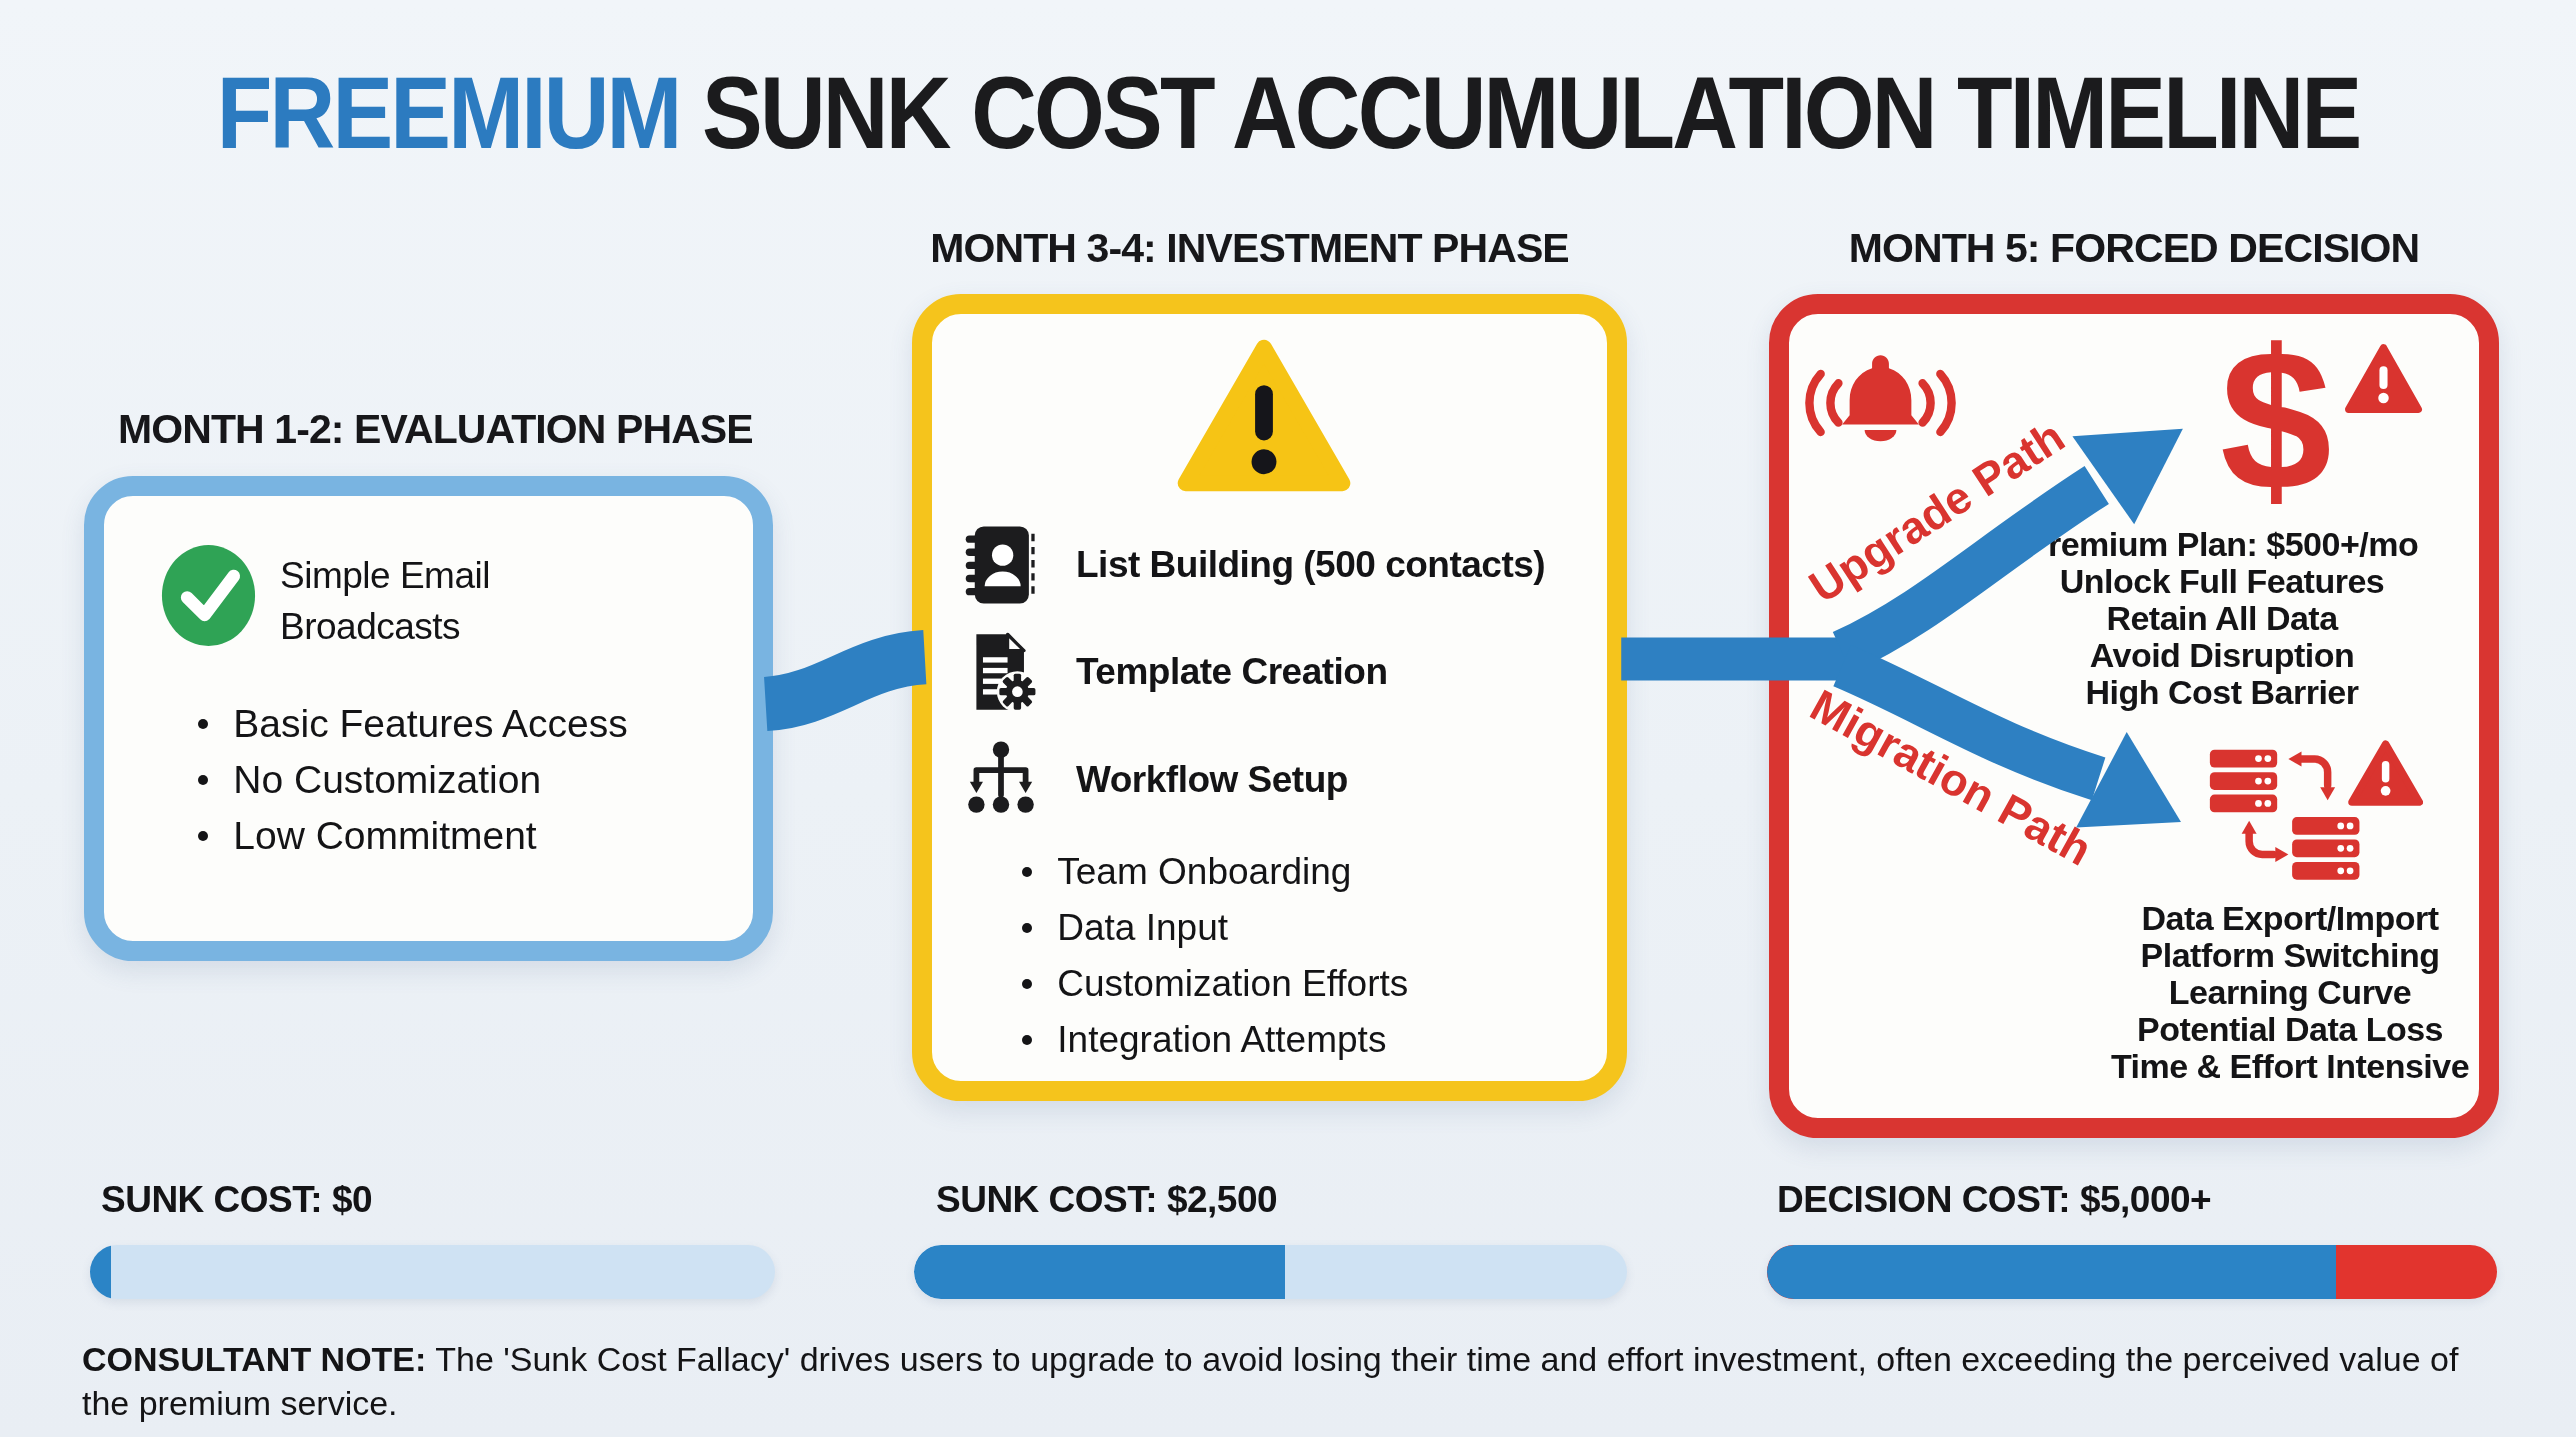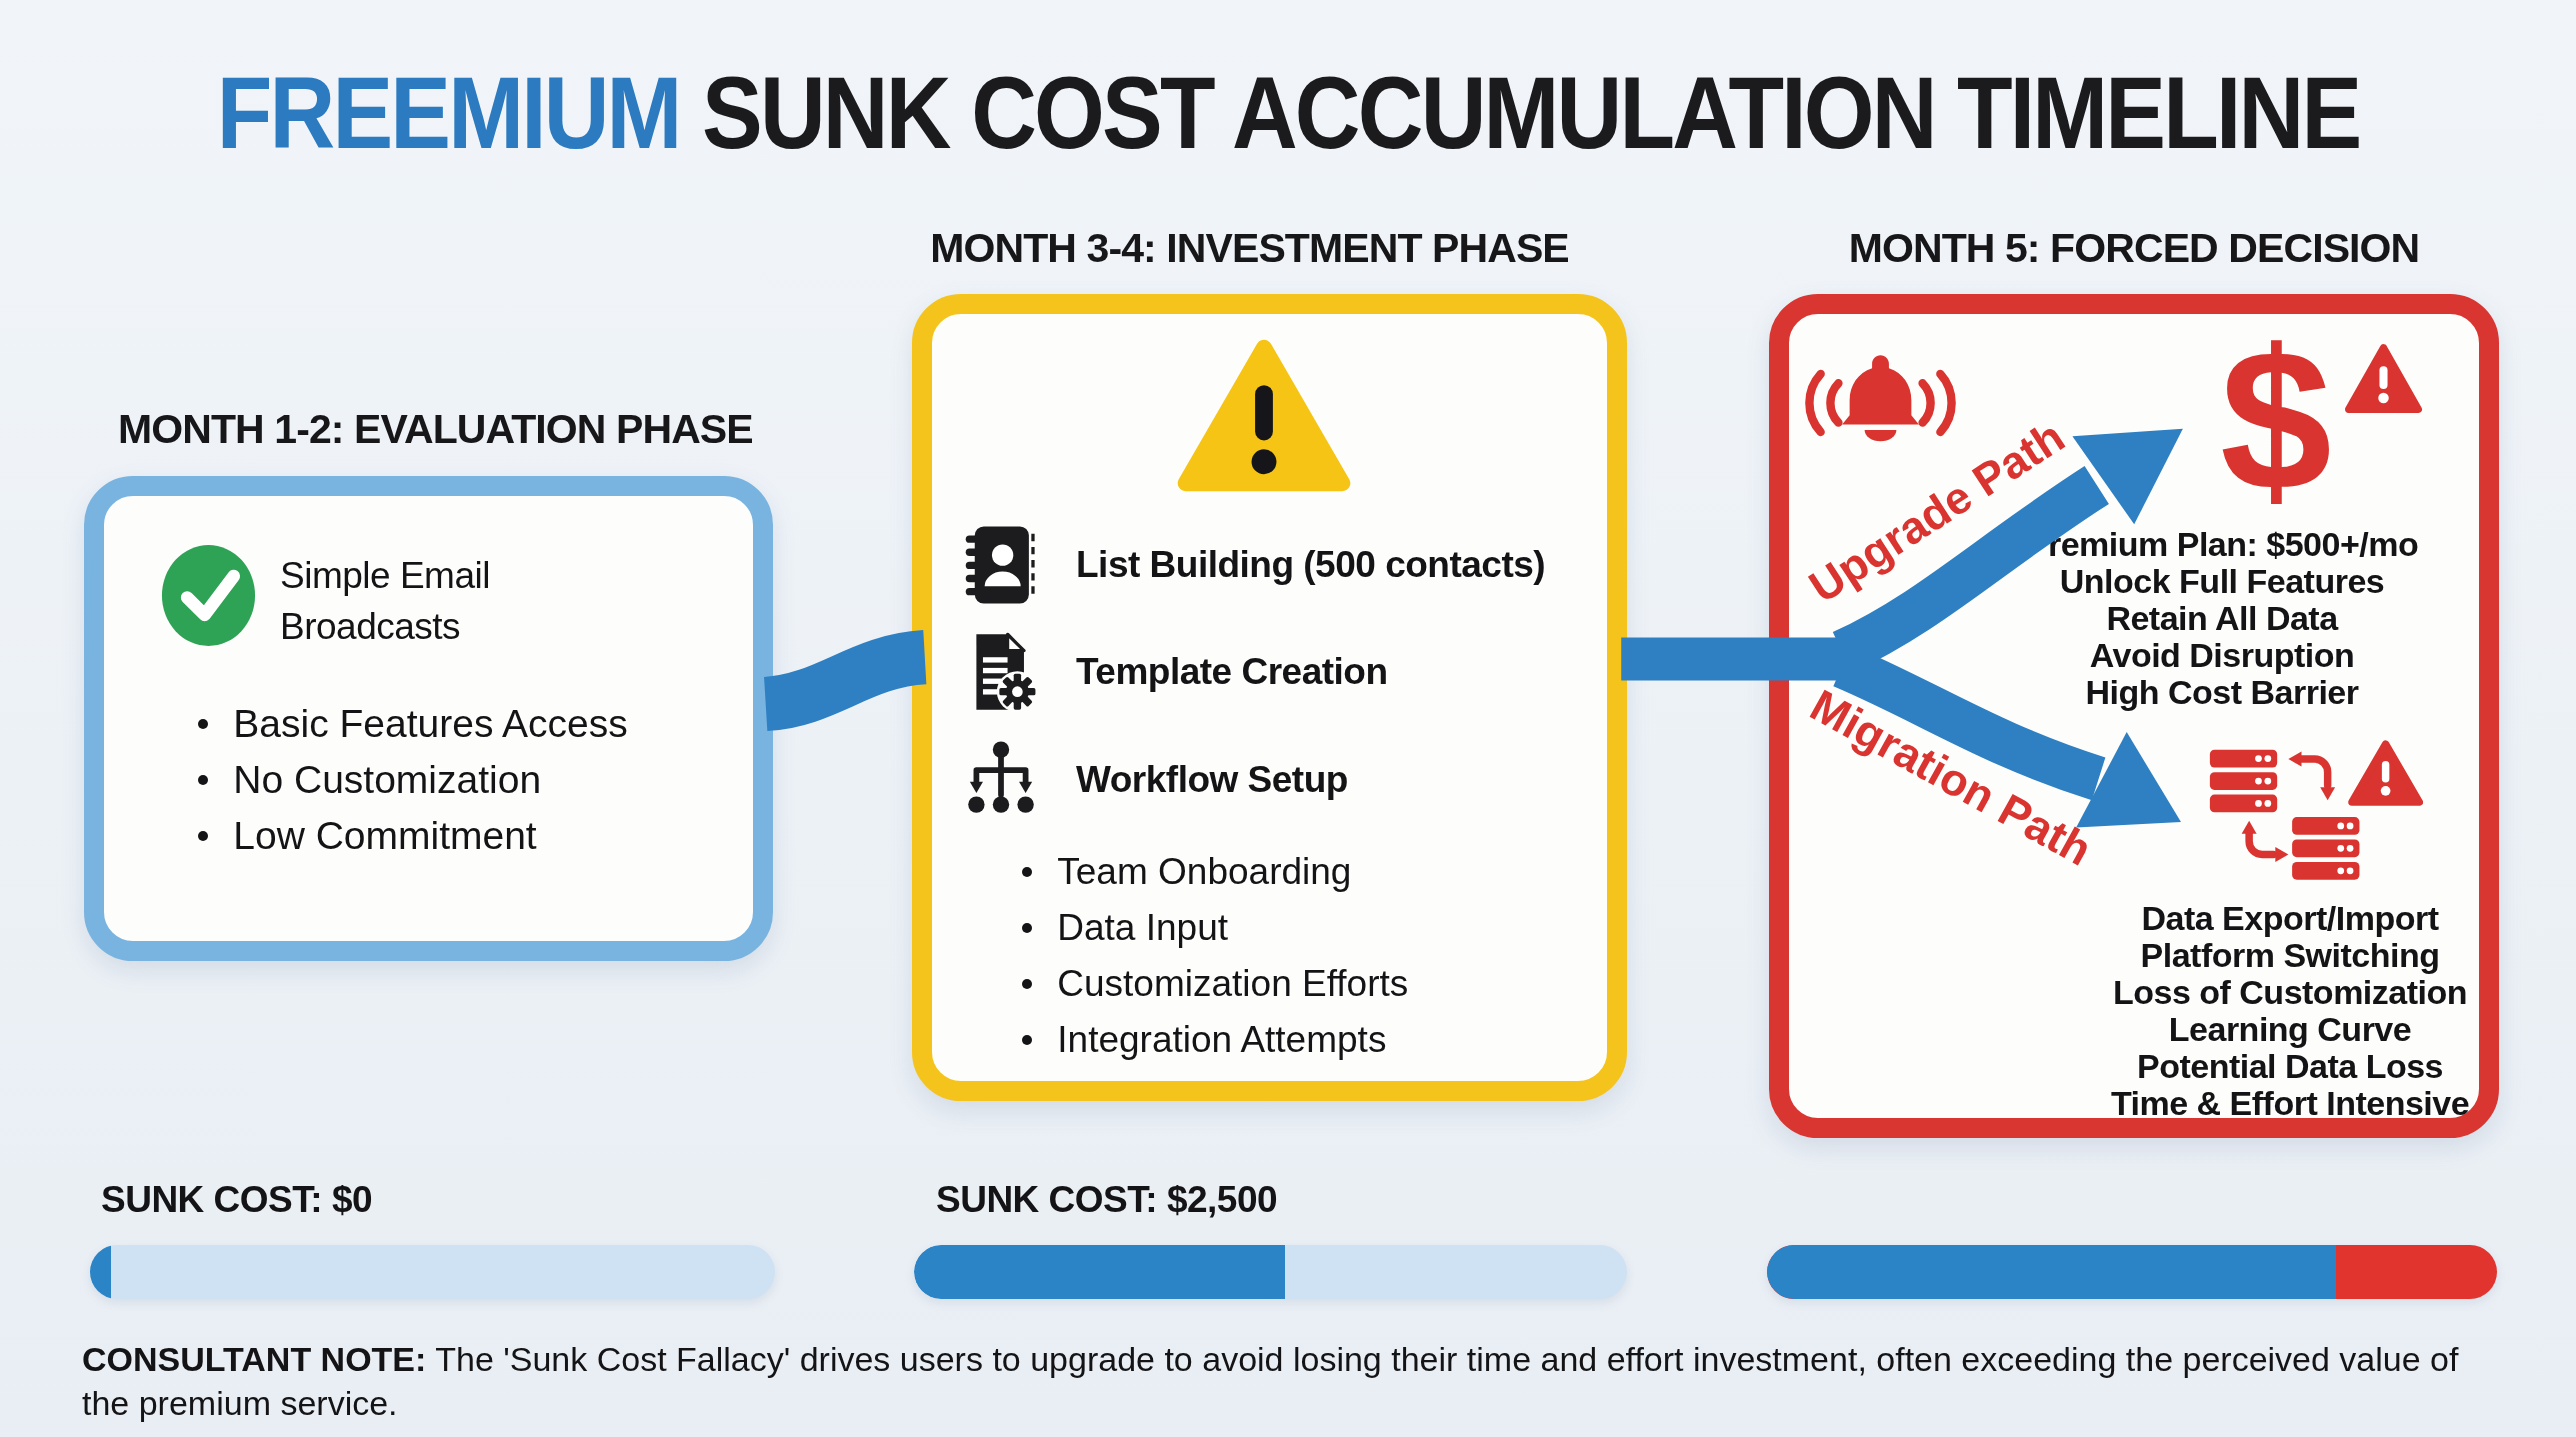--- a/index.html
+++ b/index.html
@@ -280,21 +280,20 @@
           <path d="M190 14 L226 76 H154 Z" fill="#d9342f" stroke="#d9342f" stroke-width="8" stroke-linejoin="round"></path>
           <rect x="186" y="32" width="8" height="23" rx="4" fill="#ffffff"></rect>
           <circle cx="190" cy="64" r="5.2" fill="#ffffff"></circle>
         </g>
       </svg>
     </span>
 
     <div class="detail-list" style="left:253px; top:586px; line-height:37px;">
       <div>Data Export/Import</div>
       <div>Platform Switching</div>
-      <div>Loss of Customization</div>
       <div>Learning Curve</div>
       <div>Potential Data Loss</div>
       <div>Time &amp; Effort Intensive</div>
     </div>
   </div>
 
   <svg class="overlay" width="2576" height="1438" viewBox="0 0 2752 1536">
     <g stroke="#2e80c2" fill="none">
       <path d="M 818 752 C 884 748 918 706 988 702" stroke-width="58"></path>
       <path d="M 1732 704 L 1980 704" stroke-width="46"></path>
@@ -302,20 +301,21 @@
       <path d="M 1968 711 C 2060 750 2125 795 2242 832" stroke-width="48"></path>
     </g>
     <g fill="#2e80c2">
       <polygon points="2332,458 2280,560 2214,466"></polygon>
       <polygon points="2330,878 2218,884 2272,782"></polygon>
     </g>
   </svg>
 
   <div class="costlbl" style="left:101px;">SUNK COST: $0</div>
   <div class="costlbl" style="left:936px;">SUNK COST: $2,500</div>
+  <div class="costlbl" style="left:1777px;">DECISION COST: $5,000+</div>
 
   <div class="bar track-light" style="left:90px; width:685px;">
     <div class="fill blue" style="width: 3%;"></div>
   </div>
   <div class="bar track-light" style="left:914px; width:713px;">
     <div class="fill blue" style="width: 52%;"></div>
   </div>
   <div class="bar track-red" style="left:1767px; width:730px;">
     <div class="fill blue" style="width: 78%;"></div>
   </div>

